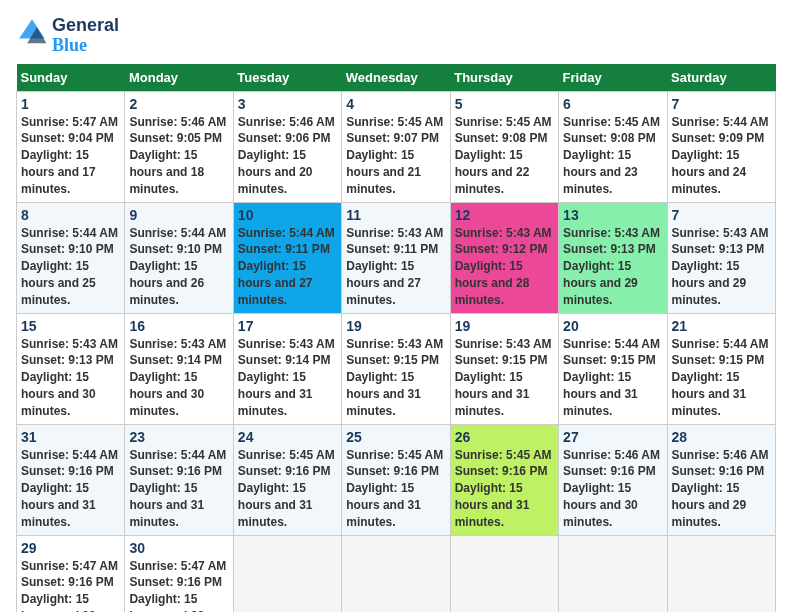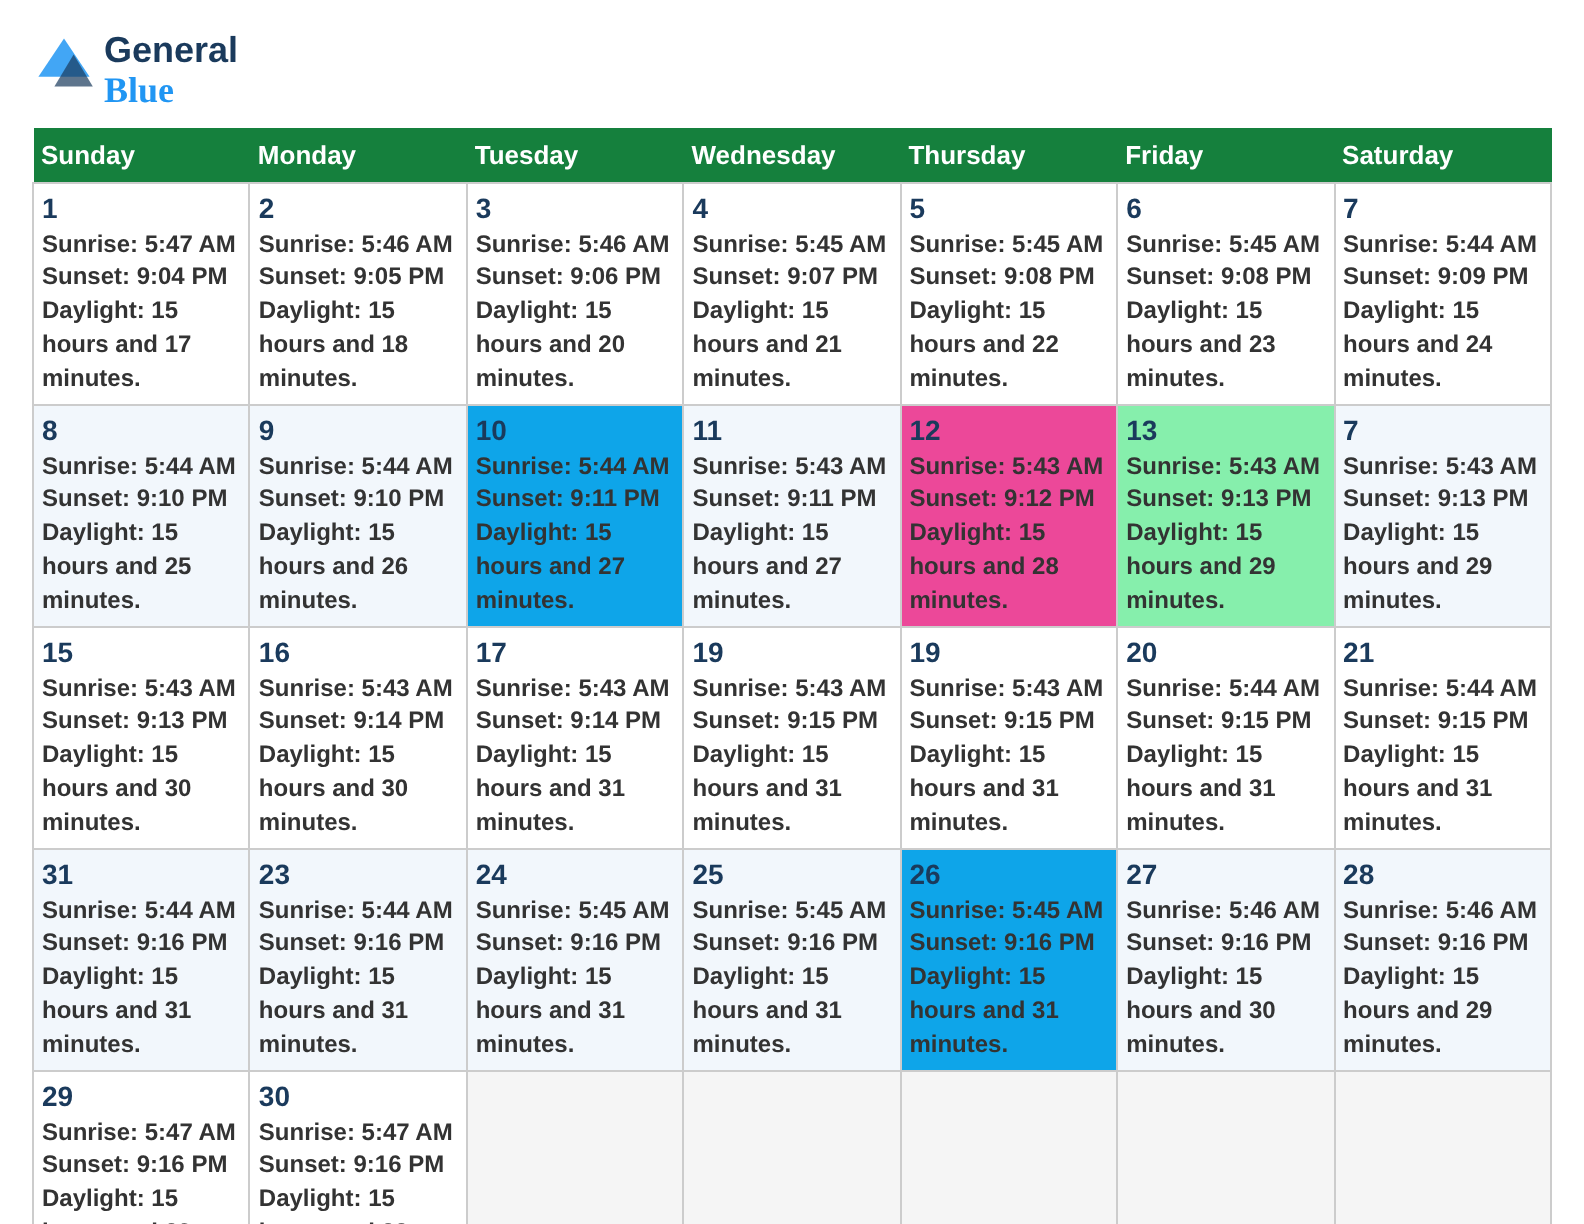--- a/index.html
+++ b/index.html
@@ -321,21 +321,21 @@
         </div>
       </td>
         <td style="background: rgb(242, 247, 252);">
         <span class="day-num">25</span>
         <div class="day-info">
           Sunrise: 5:45 AM<br>
           Sunset: 9:16 PM<br>
           Daylight: 15 hours and 31 minutes.
         </div>
       </td>
-        <td style="background: #0ea5e9;">
+        <td style="background: #bef264;">
         <span class="day-num">26</span>
         <div class="day-info">
           Sunrise: 5:45 AM<br>
           Sunset: 9:16 PM<br>
           Daylight: 15 hours and 31 minutes.
         </div>
       </td>
         <td style="background: rgb(242, 247, 252);">
         <span class="day-num">27</span>
         <div class="day-info">

